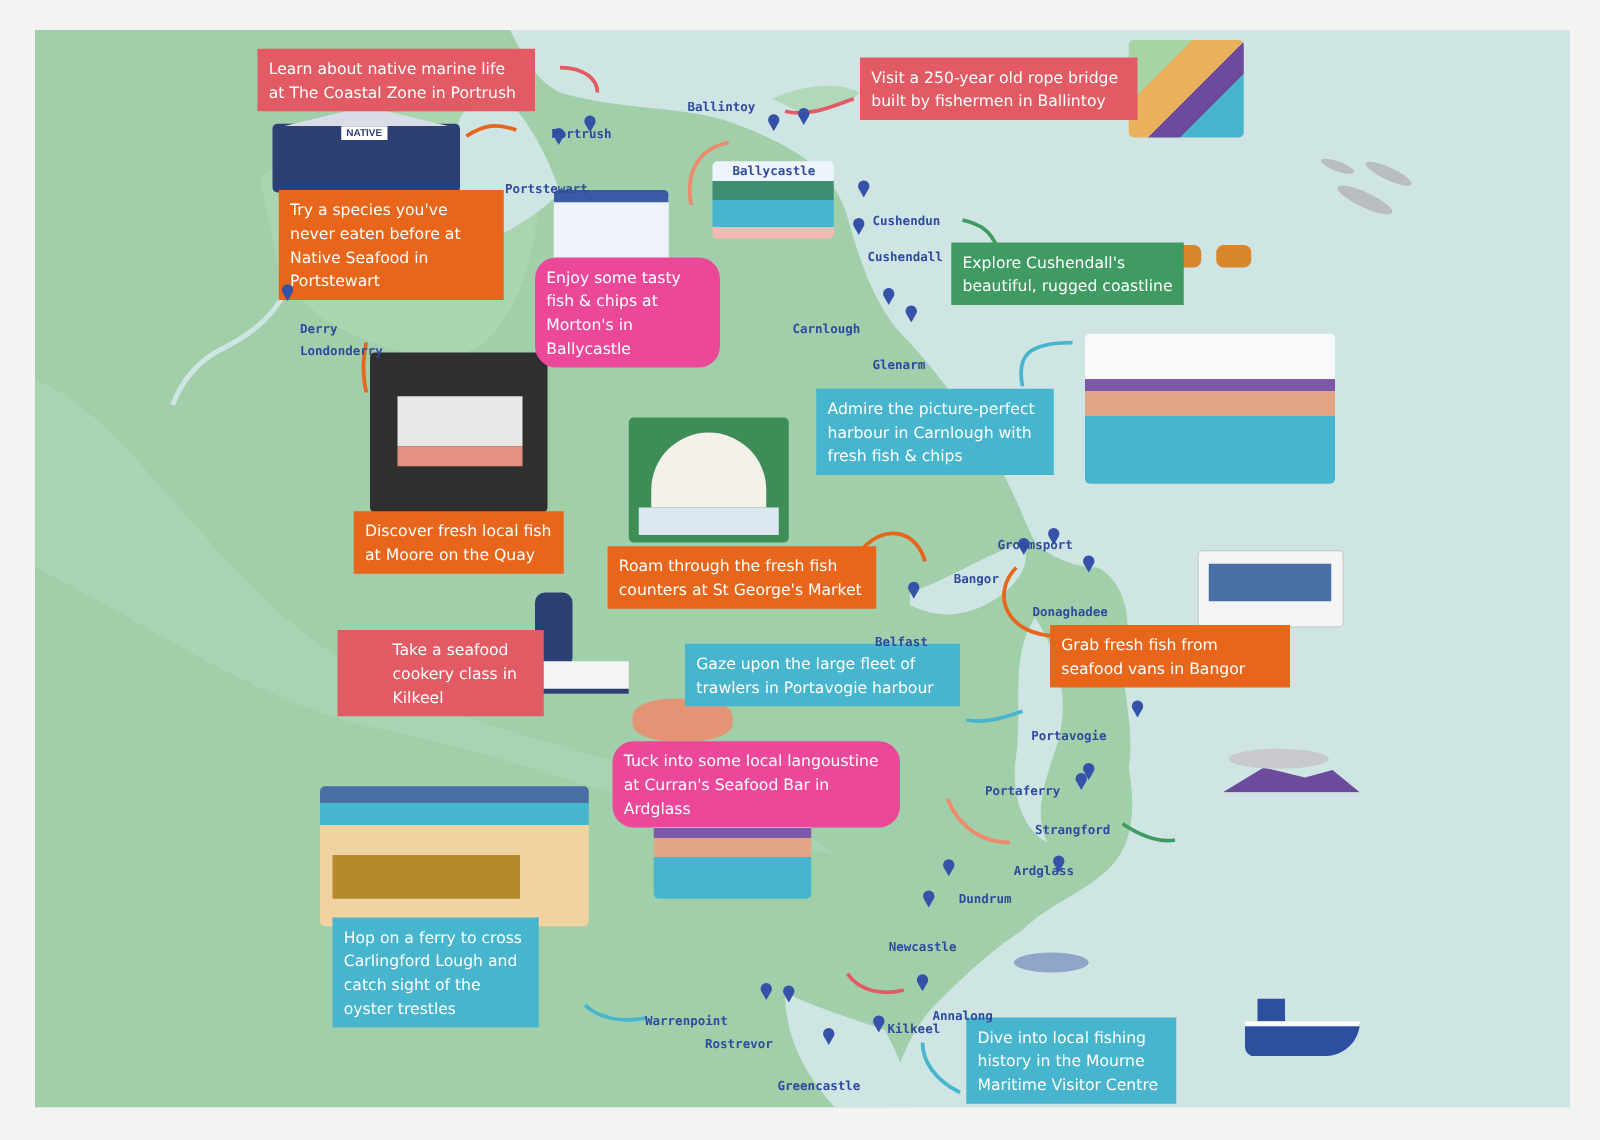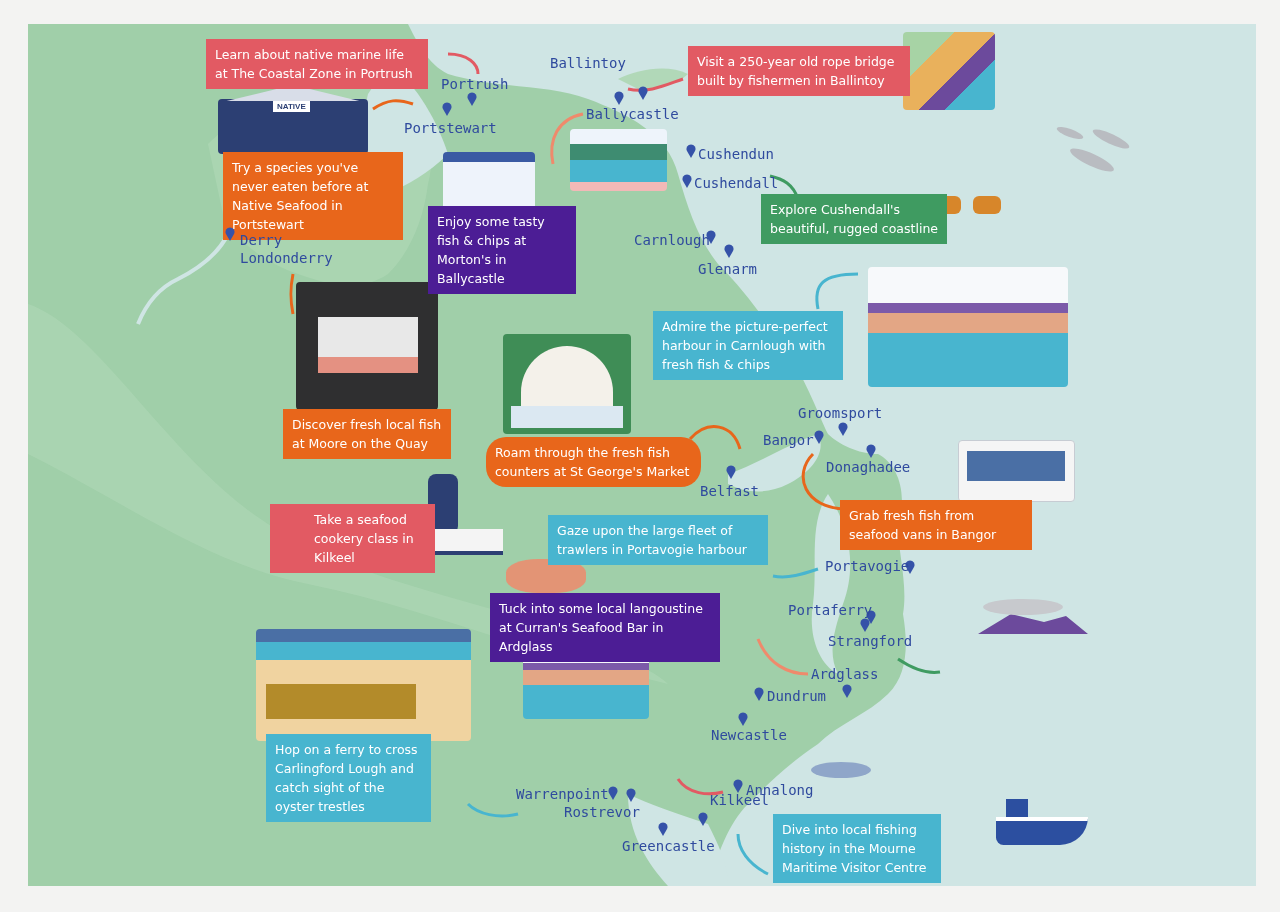--- a/index.html
+++ b/index.html
@@ -2,24 +2,24 @@
 <html><head>
 <meta charset="utf-8">
 <style>
   html,body{margin:0;padding:0;}
   body{width:1280px;height:912px;position:relative;overflow:hidden;background:#f3f3f2;font-family:"Liberation Sans",sans-serif;}
   .sheet{position:absolute;left:28px;top:24px;width:1228px;height:862px;background:#cfe5e4;overflow:hidden;}
   svg.map{position:absolute;left:0;top:0;}
   .callout{position:absolute;color:#fff;font-family:"DejaVu Sans",sans-serif;font-size:12.5px;line-height:19px;padding:6px 9px;box-sizing:border-box;}
   .c-red{background:#e25a63;}
   .c-orange{background:#e8661b;}
-  .c-salmon{background:#4c1d95;}
+  .c-salmon{background:#ec4899;border-radius:17px;}
   .c-blue{background:#48b5cf;}
   .c-green{background:#3f9b61;}
-  .place{position:absolute;color:#2f4a9e;font-family:"DejaVu Sans Mono",monospace;font-weight:normal;font-size:14px;line-height:16px;white-space:nowrap;}
+  .place{position:absolute;color:#2f4a9e;font-family:"DejaVu Sans Mono",monospace;font-weight:bold;font-size:10px;line-height:16px;white-space:nowrap;margin-top:24px;}
   .pin{position:absolute;width:10px;height:14px;}
   .illus{position:absolute;border-radius:4px;}
 </style>
 </head>
 <body>
 
 <div class="sheet">
   <svg class="map" width="1228" height="862" viewBox="0 0 1228 862">
 
     <path d="M0,0 L380,0 C390,20 400,40 420,50 C470,65 520,60 560,75 C600,90 640,110 650,150 C660,185 670,215 690,240 C720,270 740,300 760,330 C780,360 790,390 800,410 C810,420 830,430 850,430 C870,440 880,470 870,500 C870,530 880,560 875,590 C880,620 880,650 860,670 C840,690 810,700 790,720 C760,740 740,760 720,780 C700,800 690,830 680,862 L0,862 Z" fill="#a0cfa9"></path>
@@ -99,21 +99,21 @@
     <div style="position:absolute;left:0;top:18px;width:92px;height:24px;background:#2c4fa0;border-radius:0 0 30px 8px;border-top:4px solid #fff;"></div>
   </div>
 
   <div class="callout c-red" style="left:178px;top:15px;width:222px;">Learn about native marine life at The Coastal Zone in Portrush</div>
   <div class="callout c-red" style="left:660px;top:22px;width:222px;">Visit a 250-year old rope bridge built  by fishermen in Ballintoy</div>
   <div class="callout c-orange" style="left:195px;top:128px;width:180px;">Try a species you've never eaten before at Native Seafood in Portstewart</div>
   <div class="callout c-salmon" style="left:400px;top:182px;width:148px;">Enjoy some tasty fish &amp; chips at Morton's in Ballycastle</div>
   <div class="callout c-green" style="left:733px;top:170px;width:186px;">Explore Cushendall's beautiful, rugged coastline</div>
   <div class="callout c-blue" style="left:625px;top:287px;width:190px;">Admire the picture-perfect harbour in Carnlough with fresh fish &amp; chips</div>
   <div class="callout c-orange" style="left:255px;top:385px;width:168px;">Discover fresh local fish at Moore on the Quay</div>
-  <div class="callout c-orange" style="left:458px;top:413px;width:215px;border-radius:20px;">Roam through the fresh fish counters at St George's Market</div>
+  <div class="callout c-orange" style="left:458px;top:413px;width:215px;">Roam through the fresh fish counters at St George's Market</div>
   <div class="callout c-orange" style="left:812px;top:476px;width:192px;">Grab fresh fish from seafood vans in Bangor</div>
   <div class="callout c-red" style="left:242px;top:480px;width:165px;padding-left:44px;">Take a seafood cookery class in Kilkeel</div>
   <div class="callout c-blue" style="left:520px;top:491px;width:220px;">Gaze upon the large fleet of trawlers in Portavogie harbour</div>
   <div class="callout c-salmon" style="left:462px;top:569px;width:230px;">Tuck into some local langoustine at Curran's Seafood Bar in Ardglass</div>
   <div class="callout c-blue" style="left:238px;top:710px;width:165px;">Hop on a ferry to cross Carlingford Lough and catch sight of the oyster trestles</div>
   <div class="callout c-blue" style="left:745px;top:790px;width:168px;">Dive into local fishing history in the Mourne Maritime Visitor Centre</div>
 
   <svg class="pin" style="left:439px;top:68px" viewBox="0 0 10 14">
       <path d="M5 14 L1 7 A4.5 4.5 0 1 1 9 7 Z" fill="#3552a8"></path>
     </svg>

